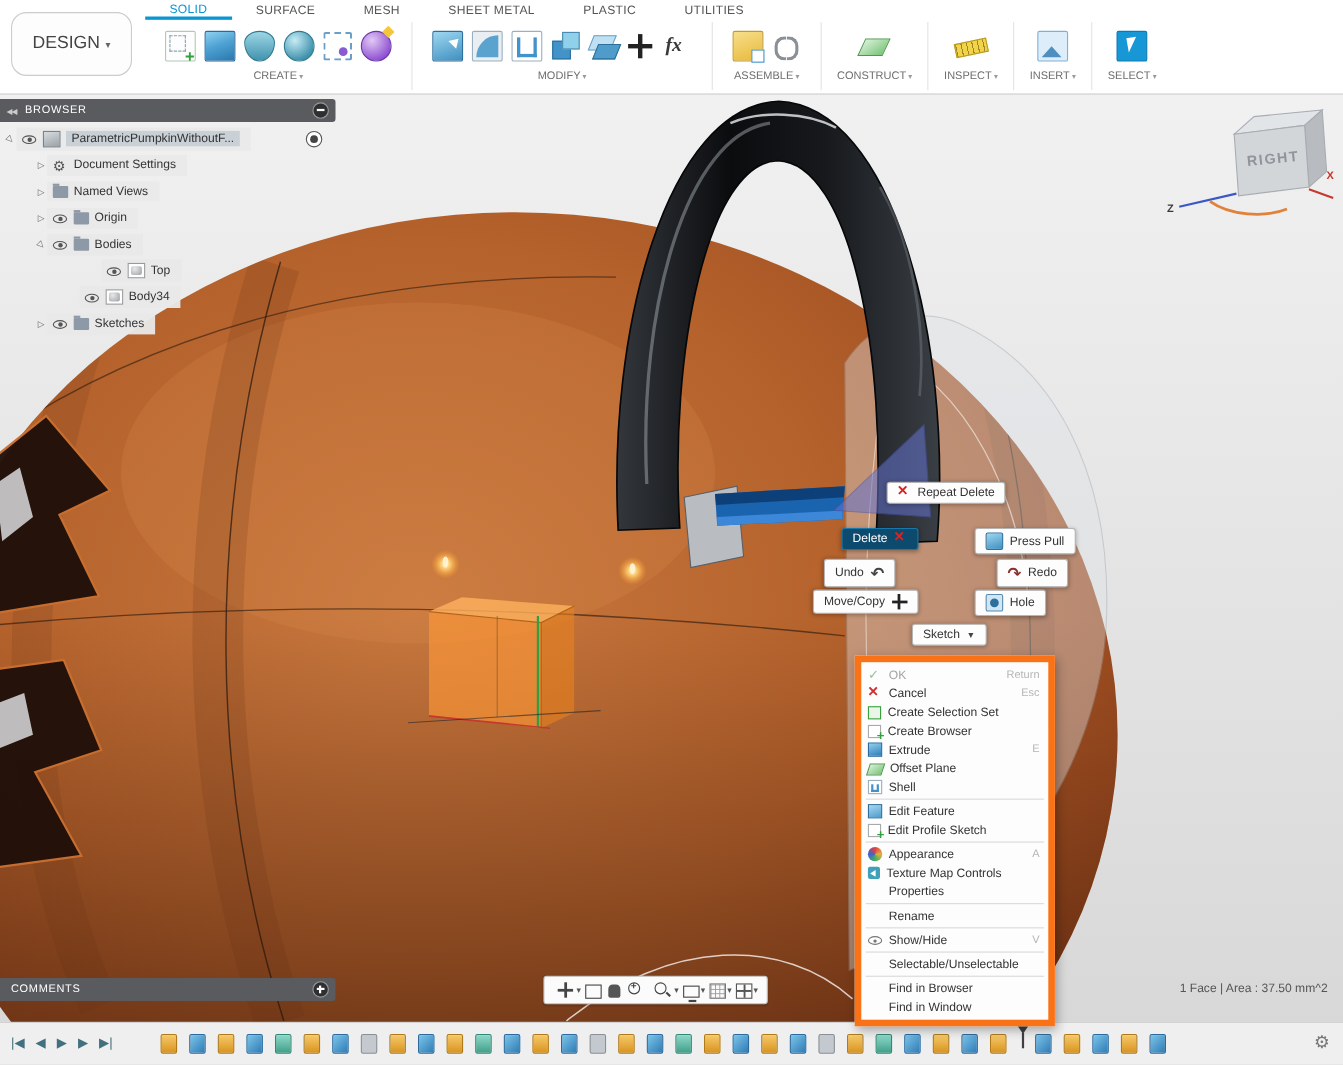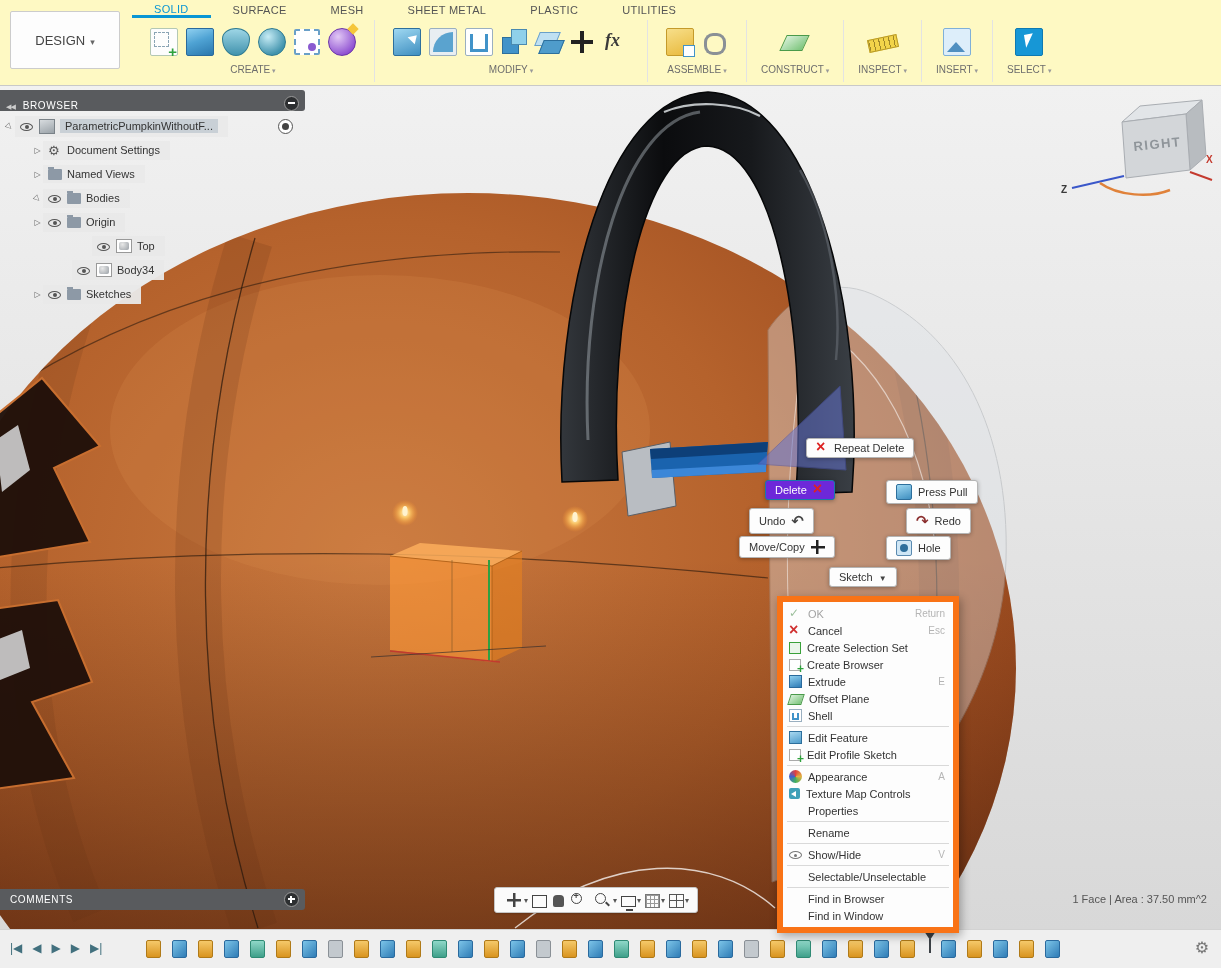--- a/index.html
+++ b/index.html
@@ -1,28 +1,28 @@
 <!DOCTYPE html>
 <html><head>
 <meta charset="utf-8">
 <style>
   html,body{margin:0;padding:0;background:#cfcfcf}
   .app{position:relative;width:1221px;height:968px;overflow:hidden;
        font-family:"Liberation Sans","DejaVu Sans",sans-serif;font-size:11px;color:#333;
        background:#e9e9e9;user-select:none}
 
   
-  .topbar{position:absolute;left:0;top:0;width:1221px;height:85px;background:#fef9c3;
+  .topbar{position:absolute;left:0;top:0;width:1221px;height:85px;background:#ffffff;
           border-bottom:1px solid #c9c9c9;z-index:40}
   .tabs{position:absolute;left:132px;top:0;display:flex;height:19px;align-items:center}
   .tab{padding:2px 22px 1px;font-size:11px;color:#555;letter-spacing:.3px;cursor:pointer}
   .tab.active{color:#0a96d4;border-bottom:3px solid #0a96d4;padding-bottom:0}
   .design-btn{position:absolute;left:10px;top:11px;width:108px;height:56px;background:#fdfdfd;
-              border:1px solid #ccc;border-radius:2px;display:flex;align-items:center;justify-content:center;
-              font-size:13px;color:#444;gap:5px;cursor:pointer}
+              border:1px solid #ccc;border-radius:14px;display:flex;align-items:center;justify-content:center;
+              font-size:16px;color:#444;gap:5px;cursor:pointer}
   .caret::after{content:"▾";font-size:9px;color:#666}
   .groups{position:absolute;left:132px;top:20px;display:flex;height:62px}
   .group{display:flex;flex-direction:column;align-items:center;justify-content:flex-start;
          padding:4px 14px 0;border-right:1px solid #e3e3e3}
   .group:last-child{border-right:none}
   .gicons{display:flex;align-items:center;height:36px}
   .glabel{font-size:10px;color:#6d6d6d;margin-top:4px;cursor:pointer}
   .glabel::after{content:" ▾";font-size:7px;color:#999}
 
   
@@ -63,21 +63,21 @@
 
   
   .viewport{position:absolute;left:0;top:85px;width:1221px;height:845px;overflow:hidden;z-index:1}
   svg text{font-family:"Liberation Sans","DejaVu Sans",sans-serif}
   .vc-face{font-size:13px;fill:#8f959a;font-weight:bold;letter-spacing:1.5px}
   .vc-z{font-size:10px;fill:#3a3a3a;font-weight:bold}
   .vc-x{font-size:10px;fill:#c43a2e;font-weight:bold}
 
   
   .br-head{position:absolute;left:0;top:90px;width:293px;height:21px;background:#595b5e;color:#fff;
-           display:flex;align-items:flex-end;padding:0 6px;border-radius:0 3px 3px 0;z-index:20}
+           display:flex;align-items:center;padding:0 6px;border-radius:0 3px 3px 0;z-index:20}
   .br-collapse::before{content:"◀◀";font-size:7px;letter-spacing:-1px;color:#ccc}
   .br-title{font-size:10px;letter-spacing:.6px;margin-left:8px}
   .circ-btn{margin-left:auto;width:13px;height:13px;border-radius:50%;background:#2d2f31;border:1px solid #999;position:relative;cursor:pointer;flex:none}
   .circ-btn.minus::after{content:"";position:absolute;left:3px;right:3px;top:5px;height:2px;background:#fff}
   .circ-btn.plus::before{content:"";position:absolute;left:3px;right:3px;top:5px;height:2px;background:#fff}
   .circ-btn.plus::after{content:"";position:absolute;top:3px;bottom:3px;left:5px;width:2px;background:#fff}
   .br-tree{position:absolute;left:0;top:114px;z-index:20}
   .br-row{display:flex;align-items:center;height:24px;position:relative;width:305px}
   .pill{display:inline-flex;align-items:center;gap:5px;background:rgba(233,233,233,.95);padding:3px 10px 3px 5px}
   .br-label{white-space:nowrap;cursor:pointer}
@@ -94,21 +94,21 @@
   .bodyi::after{content:"";position:absolute;left:2px;right:2px;top:2px;bottom:2px;background:radial-gradient(circle at 35% 30%,#e8e8e8,#9aa0a6);border-radius:2px}
   .cubei{width:14px;height:13px;background:linear-gradient(160deg,#d8dcdf,#9aa2a8);border:1px solid #7a8288;flex:none}
   .geari{width:14px;height:13px;flex:none}
   .geari::before{content:"⚙";font-size:13px;color:#555;line-height:13px}
   .radio{position:absolute;left:274px;width:13px;height:13px;border:1.5px solid #555;border-radius:50%;background:#fff;cursor:pointer}
   .radio::after{content:"";position:absolute;left:3px;right:3px;top:3px;bottom:3px;background:#444;border-radius:50%}
 
   
   .mk{position:absolute;display:flex;align-items:center;gap:6px;background:#fdfdfd;border:1px solid #b5b5b5;
       border-radius:3px;padding:3px 9px;font-size:11px;color:#333;box-shadow:0 1px 4px rgba(0,0,0,.3);z-index:30;cursor:pointer;white-space:nowrap}
-  .mk.primary{background:#6d28d9;color:#fff;border-color:#1878aa}
+  .mk.primary{background:#0c4a6e;color:#fff;border-color:#1878aa}
   .mk-x{width:12px;height:12px;position:relative;flex:none}
   .mk-x::before{content:"×";position:absolute;left:0;top:-3px;color:#d22;font-weight:bold;font-size:16px;line-height:16px}
   .mk-pp{width:14px;height:14px;background:linear-gradient(160deg,#9fd8f2,#3f8fc0);border:1px solid #2d6f9c;border-radius:2px;flex:none}
   .mk-undo::before{content:"↶";font-size:15px;color:#444;font-weight:bold}
   .mk-redo::before{content:"↷";font-size:15px;color:#8b2f2f;font-weight:bold}
   .mk-move{width:14px;height:14px;flex:none;background:linear-gradient(#222,#222) center/2.5px 14px no-repeat,
            linear-gradient(#222,#222) center/14px 2.5px no-repeat}
   .mk-hole{width:14px;height:14px;background:#cfe6f5;border:1px solid #5a8ab0;border-radius:2px;position:relative;flex:none}
   .mk-hole::after{content:"";position:absolute;left:3px;right:3px;top:3px;bottom:3px;border-radius:50%;background:#2f6f9c}
   .mk-caret::before{content:"▼";font-size:8px;color:#444}
@@ -401,33 +401,33 @@
       </span>
     </div>
     <div class="br-row" style="margin-left:32px">
       <span class="exp"></span>
       <span class="pill">
         <span class="fold"></span>
         <span class="br-label">Named Views</span>
       </span>
     </div>
     <div class="br-row" style="margin-left:32px">
+      <span class="exp"></span>
+      <span class="pill">
+        <span class="eye"></span>
+        <span class="fold"></span>
+        <span class="br-label">Origin</span>
+      </span>
+    </div>
+    <div class="br-row" style="margin-left:32px">
       <span class="exp open"></span>
       <span class="pill">
         <span class="eye"></span>
         <span class="fold"></span>
         <span class="br-label">Bodies</span>
-      </span>
-    </div>
-    <div class="br-row" style="margin-left:32px">
-      <span class="exp"></span>
-      <span class="pill">
-        <span class="eye"></span>
-        <span class="fold"></span>
-        <span class="br-label">Origin</span>
       </span>
     </div>
     <div class="br-row" style="margin-left:92px">
       <span class="pill">
         <span class="eye"></span>
         <span class="bodyi"></span>
         <span class="br-label">Top</span>
       </span>
     </div>
     <div class="br-row" style="margin-left:72px">

